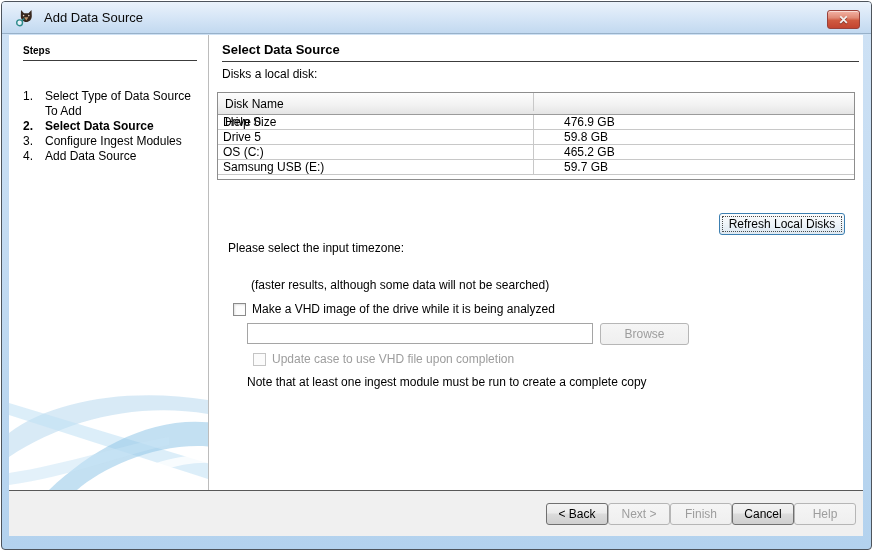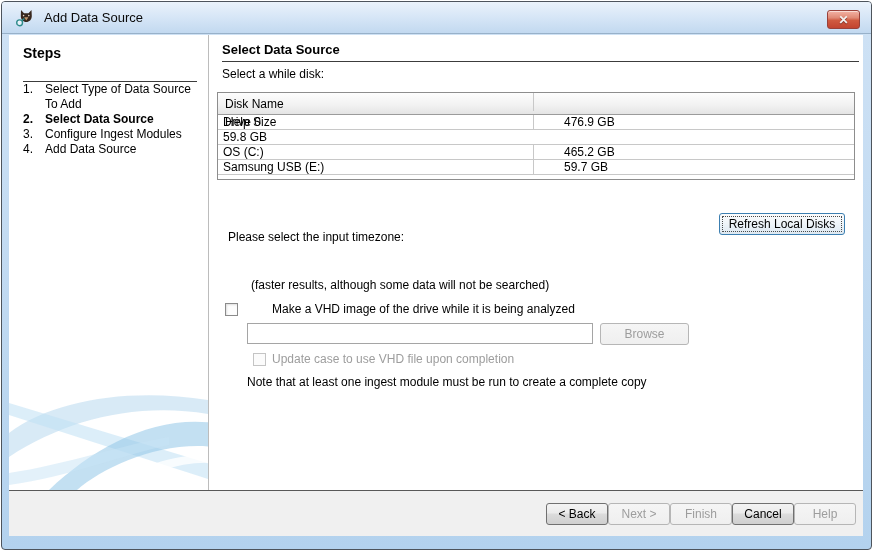--- a/index.html
+++ b/index.html
@@ -25,22 +25,22 @@
   .close-x { font-size:12px; font-weight:bold; color:#f3f3f3; text-shadow:0 1px 1px #7e2c22; line-height:1; }
 
   
   .content { position:absolute; top:33px; left:7px; right:8px; bottom:13px;
              background:#fff; display:flex; flex-direction:column; }
   .panes { flex:1 1 auto; display:flex; min-height:0; position:relative; }
 
   
   .steps-panel { position:relative; width:200px; flex:none; border-right:1px solid #bcbcbc;
                  padding:10px 0 0 14px; overflow:hidden; }
-  .steps-heading { font-weight:bold; font-size:14px; width:174px; padding-bottom:20px;
-                   border-bottom:1px solid #3c3c3c; margin-bottom:0; }
+  .steps-heading { font-weight:bold; font-size:10px; width:174px; padding-bottom:4px;
+                   border-bottom:1px solid #3c3c3c; margin-bottom:28px; }
   .step-row { display:flex; line-height:15px; margin-bottom:0; }
   .step-num { width:22px; flex:none; }
   .step-label { width:160px; }
   .step-row.current { font-weight:bold; }
   .watermark { position:absolute; left:0; bottom:0; width:205px; height:105px; pointer-events:none; }
 
   
   .main-panel { position:relative; flex:1 1 auto; }
   .dlg-heading { position:absolute; top:7px; left:13px; right:4px; font-weight:bold; font-size:13px;
                  padding-bottom:4px; border-bottom:1px solid #3c3c3c; }
@@ -63,38 +63,38 @@
          font-size:12px; color:#000; }
   .btn.disabled { border-color:#b6b6b6; color:#9d9d9d;
                   background:linear-gradient(180deg,#f5f5f5 0%,#efefef 100%); }
   .btn.focused { border-color:#3c7fb1;
                  background:linear-gradient(180deg,#fcfcfc 0%,#eef4f9 50%,#dde8f1 100%); }
   .btn.focused::after { content:""; position:absolute; inset:2px; border:1px dotted #4a4a4a; border-radius:1px; }
 
   .refresh-btn { position:absolute; top:162px; left:510px; width:126px;margin-top:16px; }
 
   
-  .tz-label { position:absolute; top:195px; left:19px; }
+  .tz-label { position:absolute; top:206px; left:19px; }
   .combo { position:absolute; top:190px; left:220px; width:418px; height:20px;
            border:1px solid #86a7c4; border-radius:2px; padding-left:6px;
            background:linear-gradient(180deg,#f1f9fe 0%,#dcf0fb 50%,#c3e3f6 100%);
            box-shadow:inset 0 0 0 1px rgba(255,255,255,.75);
            display:flex; align-items:center; cursor:default; }
   .combo-arrow { position:absolute; right:7px; top:8px; width:0; height:0;
                  border-left:4px solid transparent; border-right:4px solid transparent;
                  border-top:5px solid #222; }
 
   
   .cb-row { position:absolute; display:flex; align-items:center; }
   .checkbox { width:13px; height:13px; flex:none; margin-right:6px;
               border:1px solid #8b8b8b; background:#fdfdfd;
               box-shadow:inset 1px 1px 2px rgba(0,0,0,.12); }
   .checkbox.disabled { border-color:#c4c4c4; box-shadow:none; background:#fbfbfb; }
   .cb-orphan { top:222px; left:24px; }
-  .cb-vhd    { top:267px; left:16px;gap:28px; }
+  .cb-vhd    { top:267px; left:24px; }
   .cb-update { top:317px; left:44px; color:#9d9d9d; }
   .note-orphan { position:absolute; top:243px; left:42px; }
   .note-ingest { position:absolute; top:340px; left:38px; }
 
   .vhd-field { position:absolute; top:288px; left:38px; width:346px; height:21px;
                border:1px solid #a5a5a5; background:#fff; }
   .browse-btn { position:absolute; top:288px; left:391px; width:89px; }
 
   
   .footer { flex:none; height:46px; background:#f0f0f0; border-top:1px solid #585858;
@@ -149,32 +149,33 @@
           <path d="M0 48 C45 14 125 2 205 16 L205 30 C130 16 58 34 0 72 Z" fill="rgba(168,208,236,.45)"></path>
           <path d="M0 30 L205 96 L205 80 L0 18 Z" fill="rgba(192,224,244,.55)"></path>
           <path d="M40 105 C85 62 145 30 205 38 L205 62 C150 56 95 82 68 105 Z" fill="rgba(146,198,232,.55)"></path>
           <path d="M90 105 C130 80 170 68 205 70 L205 78 C170 76 140 88 118 105 Z" fill="rgba(255,255,255,.8)"></path>
           <path d="M0 88 C55 80 120 58 160 52 L160 60 C120 68 60 92 0 100 Z" fill="rgba(200,228,245,.5)"></path>
         </svg>
       </div>
 
       <div class="main-panel">
         <div class="dlg-heading">Select Data Source</div>
-        <div class="local-disk-label">Select a while disk:</div>
+        <div class="local-disk-label">Disks a local disk:</div>
 
         <div class="disk-table">
           <div class="tbl-header">
             <div class="th name">Disk Name</div>
             <div class="th size">Help Size</div>
           </div>
           <div class="tbl-row">
             <div class="cell name">Drive 0</div>
             <div class="cell size">476.9 GB</div>
           </div>
           <div class="tbl-row">
+            <div class="cell name">Drive 5</div>
             <div class="cell size">59.8 GB</div>
           </div>
           <div class="tbl-row">
             <div class="cell name">OS (C:)</div>
             <div class="cell size">465.2 GB</div>
           </div>
           <div class="tbl-row">
             <div class="cell name">Samsung USB (E:)</div>
             <div class="cell size">59.7 GB</div>
           </div>

